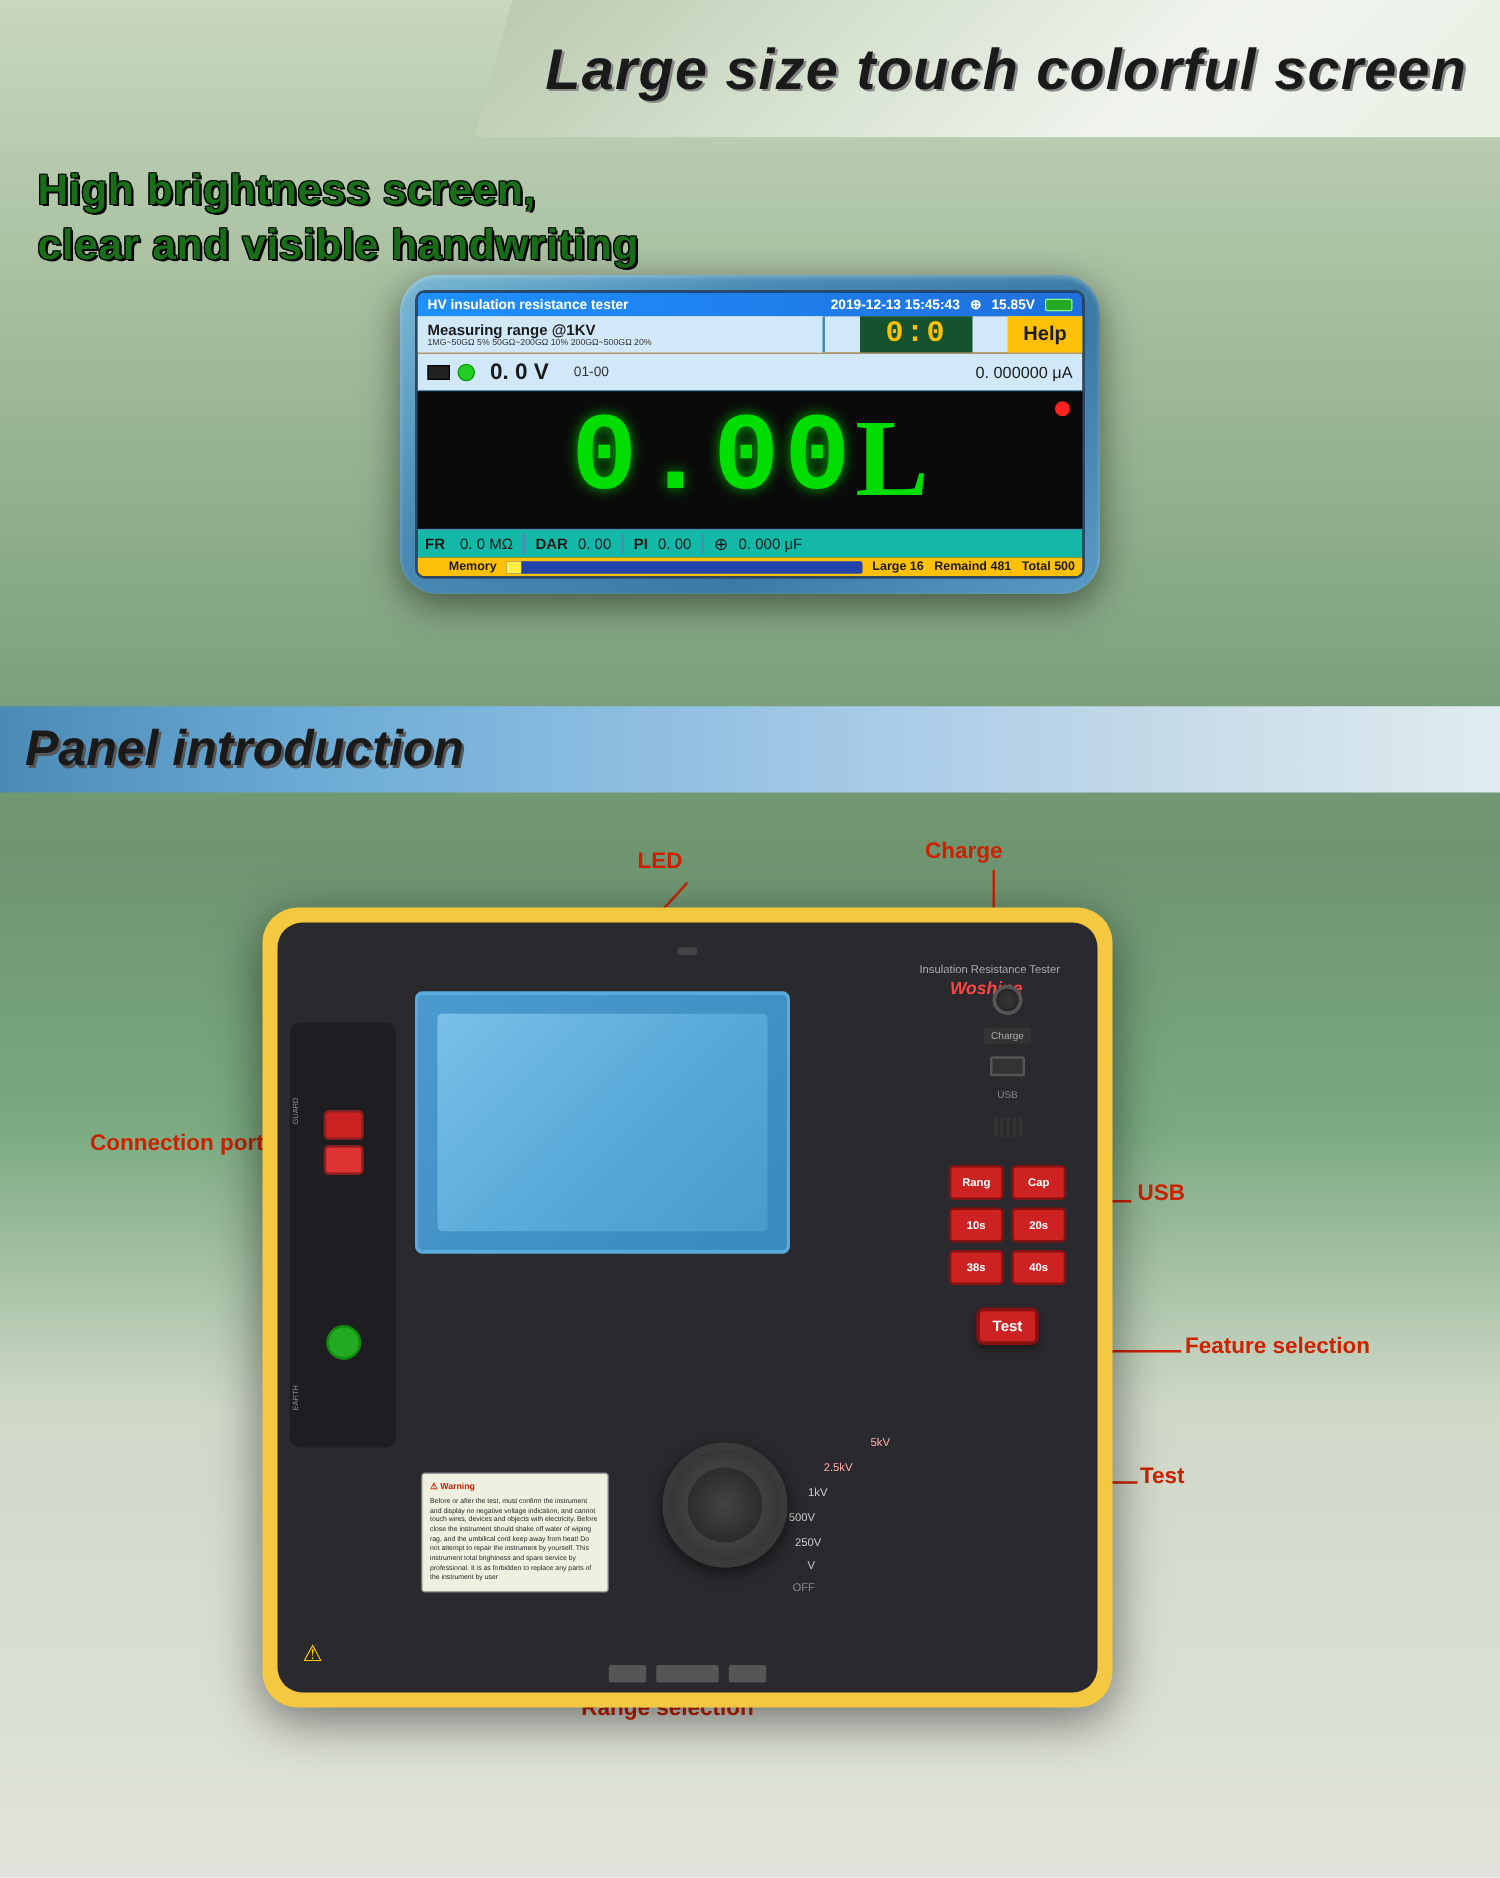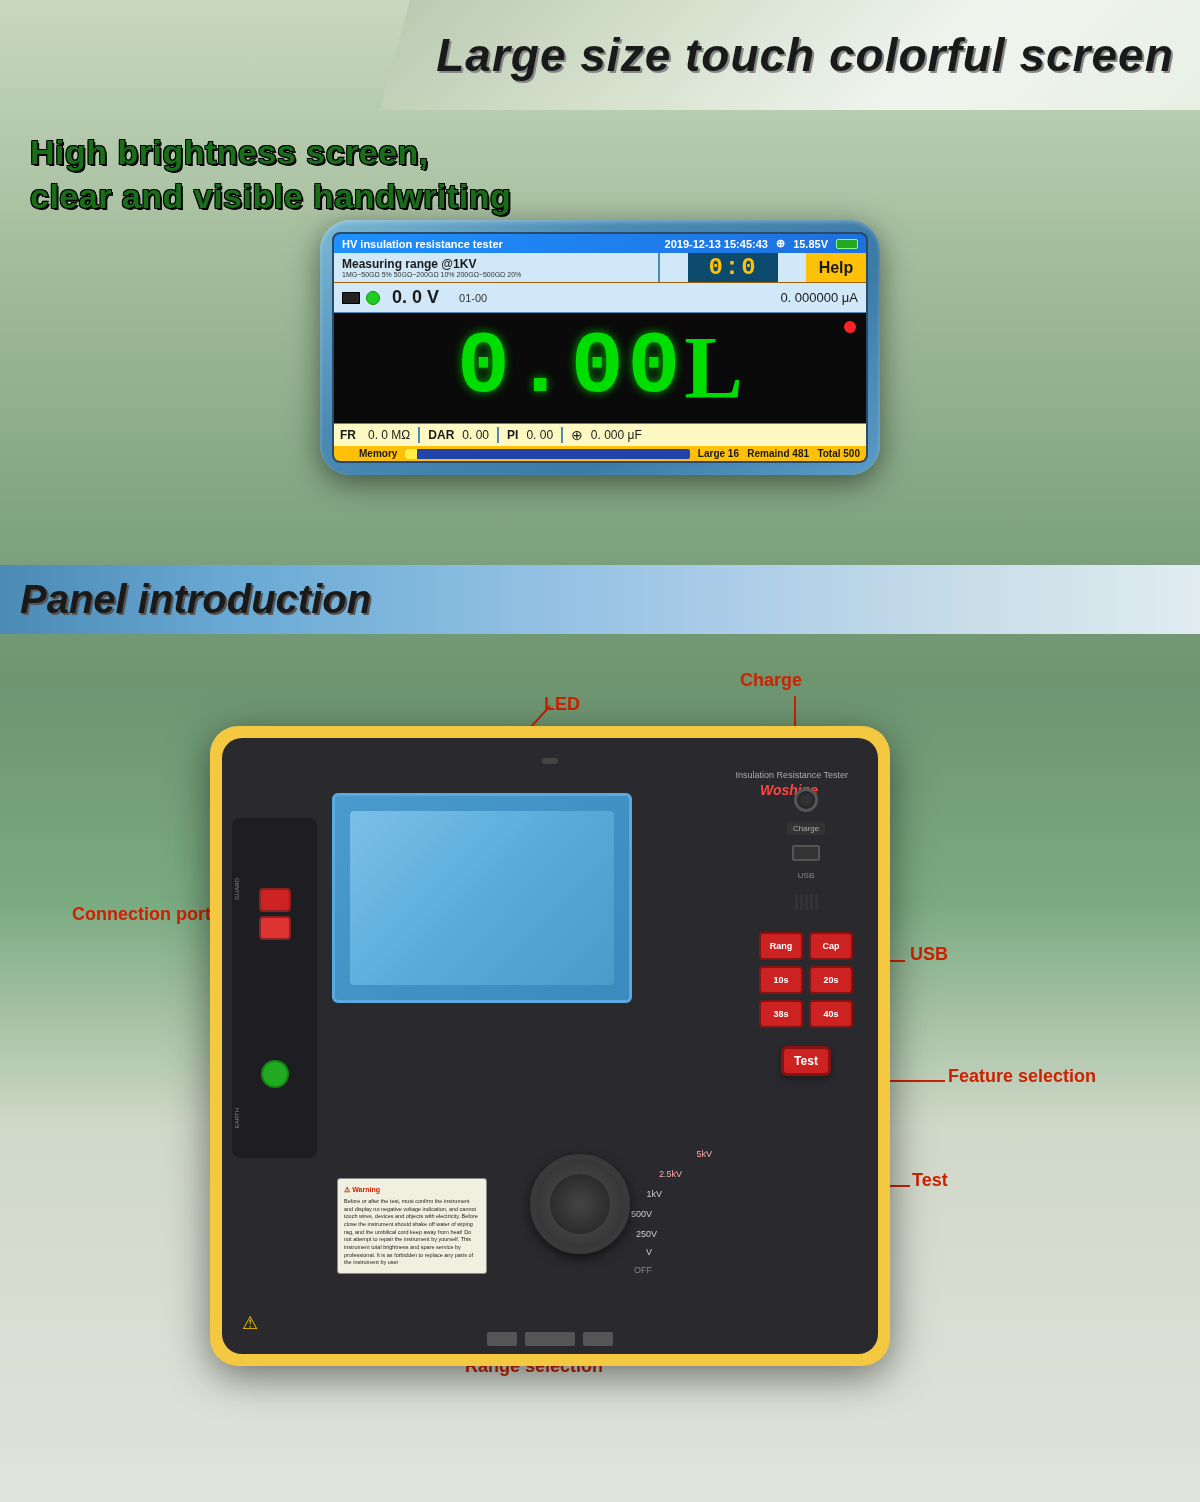--- a/index.html
+++ b/index.html
@@ -118,21 +118,21 @@
       font-size: 12px;
       font-weight: bold;
       color: #1a1a1a;
     }
     .measuring-sub {
       font-size: 7px;
       color: #333;
     }
     .timer-box {
       width: 90px;
-      background: #0c4a6e;
+      background: #14532d;
       display: flex;
       align-items: center;
       justify-content: center;
     }
     .timer-display {
       color: #ffc107;
       font-size: 24px;
       font-weight: bold;
       font-family: 'Courier New', monospace;
       letter-spacing: 2px;
@@ -193,21 +193,21 @@
       top: 8px;
       right: 10px;
       width: 12px;
       height: 12px;
       background: #ff2222;
       border-radius: 50%;
     }
 
     
     .screen-status {
-      background: #fef9c3;
+      background: #14b8a6;
       display: flex;
       align-items: center;
       padding: 3px 6px;
       gap: 4px;
       border-top: 1px solid #4a8ab4;
       font-size: 12px;
     }
     .status-fr { font-weight: bold; color: #1a1a1a; }
     .status-val { color: #1a1a1a; }
     .status-sep { 
@@ -643,21 +643,21 @@
       <line x1="895" y1="415" x2="830" y2="415" stroke="#cc2200" stroke-width="2"></line>
       <polygon points="832,410 820,415 832,420" fill="#cc2200"></polygon>
 
       <line x1="860" y1="520" x2="800" y2="520" stroke="#cc2200" stroke-width="2"></line>
       <polygon points="802,515 790,520 802,525" fill="#cc2200"></polygon>
 
       <line x1="500" y1="675" x2="500" y2="620" stroke="#cc2200" stroke-width="2"></line>
       <polygon points="495,622 500,610 505,622" fill="#cc2200"></polygon>
     </svg>
 
-    <div class="annotation" style="top:28px; left:460px;margin-left:34px;">
+    <div class="annotation" style="top:12px; left:460px;">
       <span>LED</span>
     </div>
     <div class="annotation" style="top:4px; left:690px;">
       <span>Charge</span>
     </div>
     <div class="annotation" style="top:238px; left:22px;">
       <span>Connection port</span>
     </div>
     <div class="annotation" style="top:278px; left:860px;">
       <span>USB</span>

